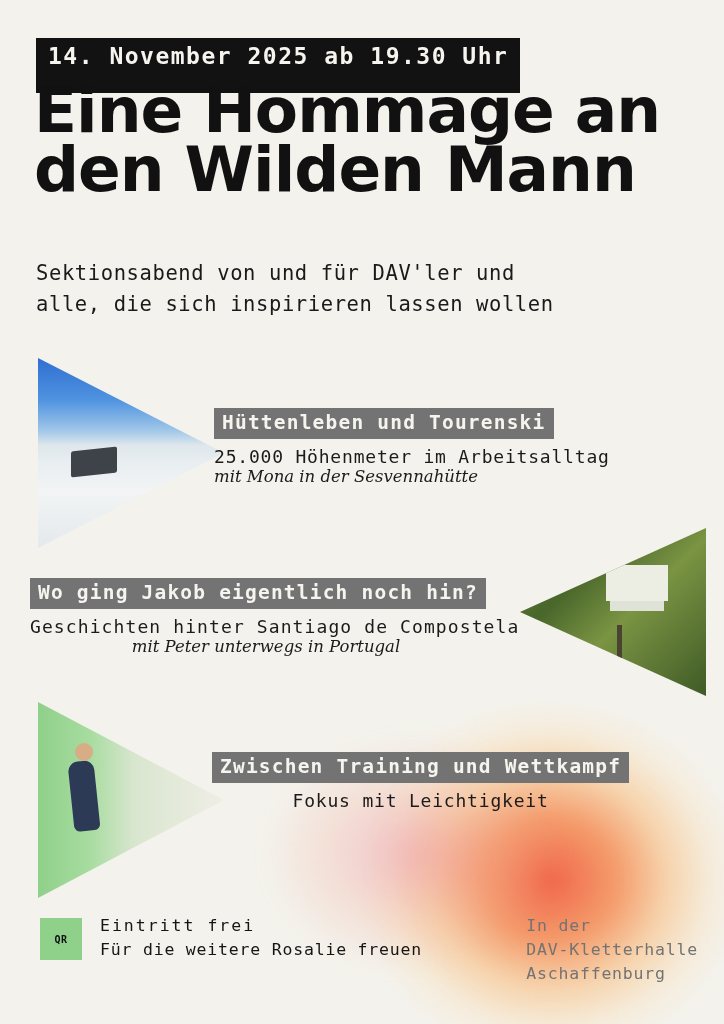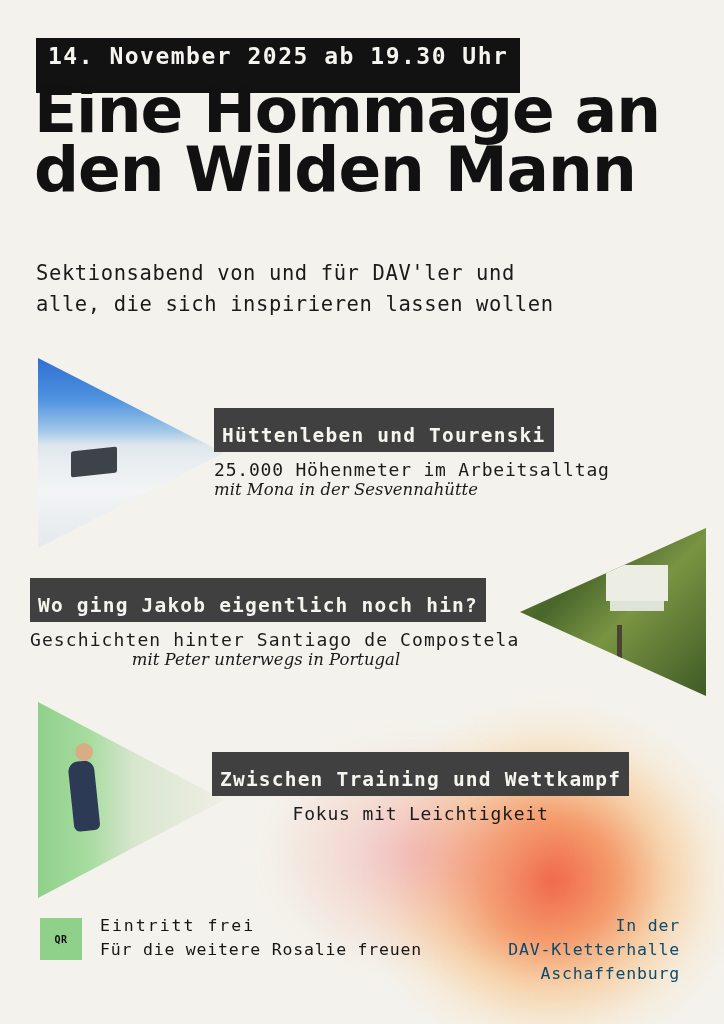--- a/index.html
+++ b/index.html
@@ -161,26 +161,26 @@
     width: 18px; height: 18px;
     background: #d8ac86;
     border-radius: 50%;
   }
 
   
   .talk { position: absolute; }
 
   .talk-title {
     display: inline-block;
-    background: #404040;
+    background: #737373;
     color: #f6f4ee;
     font-size: 19.5px;
     font-weight: 700;
     letter-spacing: 1.2px;
-    padding: 16px 8px 5px 8px;
+    padding: 3px 8px 5px 8px;
     white-space: nowrap;
   }
   .talk-sub {
     margin-top: 7px;
     font-size: 18px;
     letter-spacing: 0.8px;
     color: #1b1b1b;
     white-space: nowrap;
     text-align: center;
   }
@@ -216,26 +216,26 @@
     position: absolute;
     left: 100px; top: 914px;
     font-size: 16.5px;
     line-height: 1.45;
     letter-spacing: 0.8px;
     color: #151515;
   }
   .footer-left .free { letter-spacing: 2px; }
   .footer-right {
     position: absolute;
-    right: 44px; top: 914px;
-    text-align: right;
+    right: 26px; top: 914px;
+    text-align: left;
     font-size: 16.5px;
     line-height: 1.45;
     letter-spacing: 0.8px;
-    color: #0c4a6e;
+    color: #737373;
   }
 </style>
 </head>
 <body>
 
 <div class="blob"></div>
 <div class="blob2"></div>
 
 <div class="page">
 

